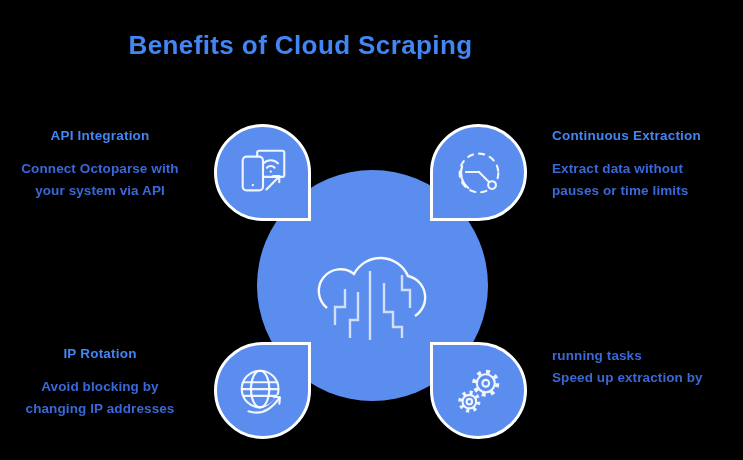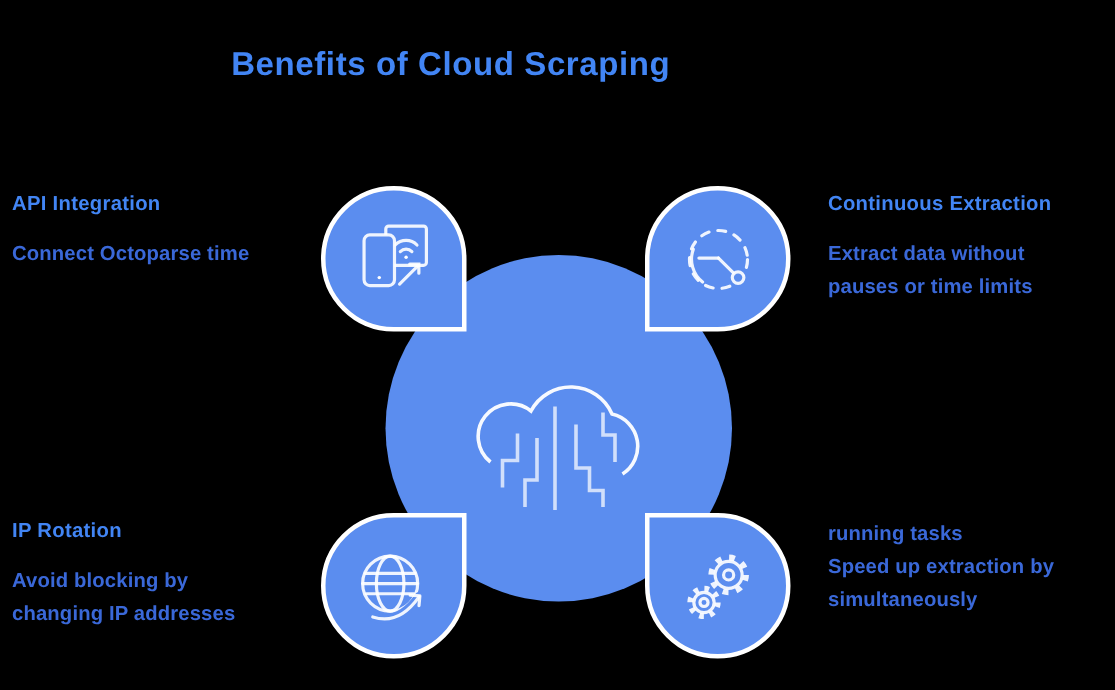--- a/index.html
+++ b/index.html
@@ -3,38 +3,38 @@
 <meta charset="utf-8">
 <style>
   html,body{margin:0;padding:0;background:#000;}
   *{box-sizing:border-box;}
   #canvas{
     position:relative;width:743px;height:460px;background:#000000;
     overflow:hidden;font-family:"Liberation Sans",sans-serif;
   }
   .title{
     position:absolute;top:30px;left:0;width:601px;text-align:center;
-    font-size:22px;font-weight:700;letter-spacing:.4px;color:#4285f4;
+    font-size:26px;font-weight:700;letter-spacing:.4px;color:#4285f4;
   }
   .center-circle{
     position:absolute;left:257px;top:170px;width:231px;height:231px;
     border-radius:50%;background:#5b8def;z-index:1;
     display:flex;align-items:center;justify-content:center;
   }
   .teardrop{
     position:absolute;width:97px;height:97px;background:#5b8def;
     border:3px solid #ffffff;z-index:2;
     display:flex;align-items:center;justify-content:center;
   }
   .td-tl{left:214px;top:124px;border-radius:50% 50% 0 50%;}
   .td-tr{left:430px;top:124px;border-radius:50% 50% 50% 0;}
   .td-bl{left:214px;top:342px;border-radius:50% 0 50% 50%;}
   .td-br{left:430px;top:342px;border-radius:0 50% 50% 50%;}
   .qtext{position:absolute;z-index:3;}
-  .qt-left{left:8px;width:184px;text-align:left;}
+  .qt-left{left:8px;width:184px;text-align:center;}
   .qt-right{left:552px;width:186px;text-align:left;}
   .qt-top{top:127px;}
   .qt-bottom{top:345px;}
   .q-heading{
     font-size:13.5px;font-weight:700;color:#4285f4;
     letter-spacing:.2px;margin-bottom:14px;line-height:17px;
   }
   .q-body{font-size:13.5px;font-weight:700;color:#3a68d8;letter-spacing:.1px;}
   .q-body div{line-height:22px;}
   svg{display:block;}
@@ -114,21 +114,22 @@
         <circle cx="20" cy="41" r="9.5" stroke-width="4" stroke-dasharray="3.2 4.26"></circle>
         <circle cx="20" cy="41" r="7" stroke-width="2.2"></circle>
         <circle cx="20" cy="41" r="2.8" stroke-width="2.2"></circle>
       </g>
     </svg>
   </div>
 
   <div class="qtext qt-left qt-top">
     <div class="q-heading">API Integration</div>
     <div class="q-body">
-      <div>Connect Octoparse time</div>
+      <div>Connect Octoparse with</div>
+      <div>your system via API</div>
     </div>
   </div>
 
   <div class="qtext qt-right qt-top">
     <div class="q-heading">Continuous Extraction</div>
     <div class="q-body">
       <div>Extract data without</div>
       <div>pauses or time limits</div>
     </div>
   </div>
@@ -138,17 +139,16 @@
     <div class="q-body">
       <div>Avoid blocking by</div>
       <div>changing IP addresses</div>
     </div>
   </div>
 
   <div class="qtext qt-right qt-bottom">
     <div class="q-body">
       <div>running tasks</div>
       <div>Speed up extraction by</div>
-      <div>simultaneously</div>
     </div>
   </div>
 
 </div>
 
 </body></html>

